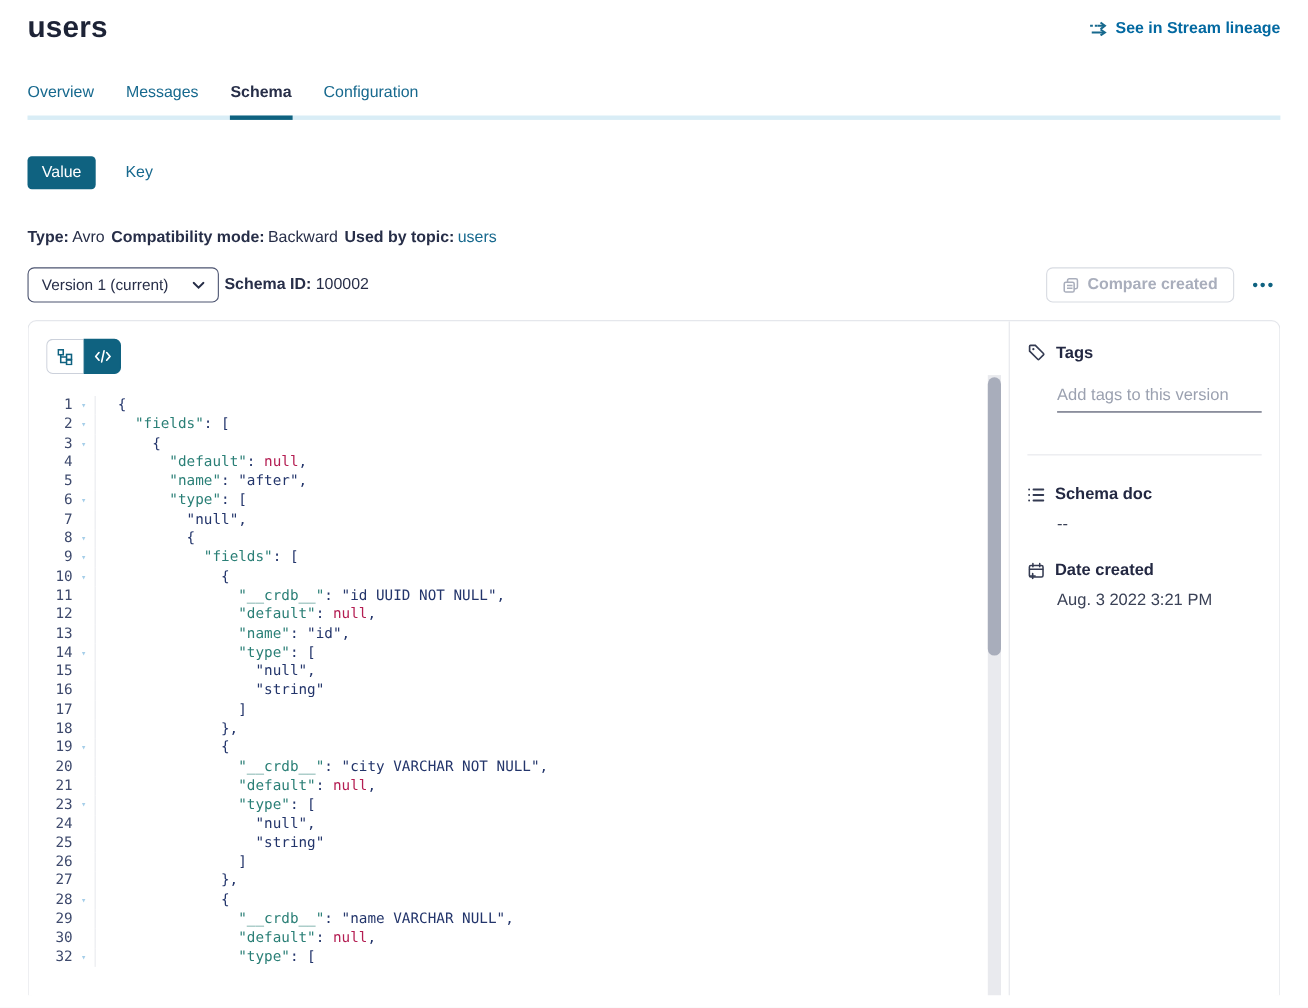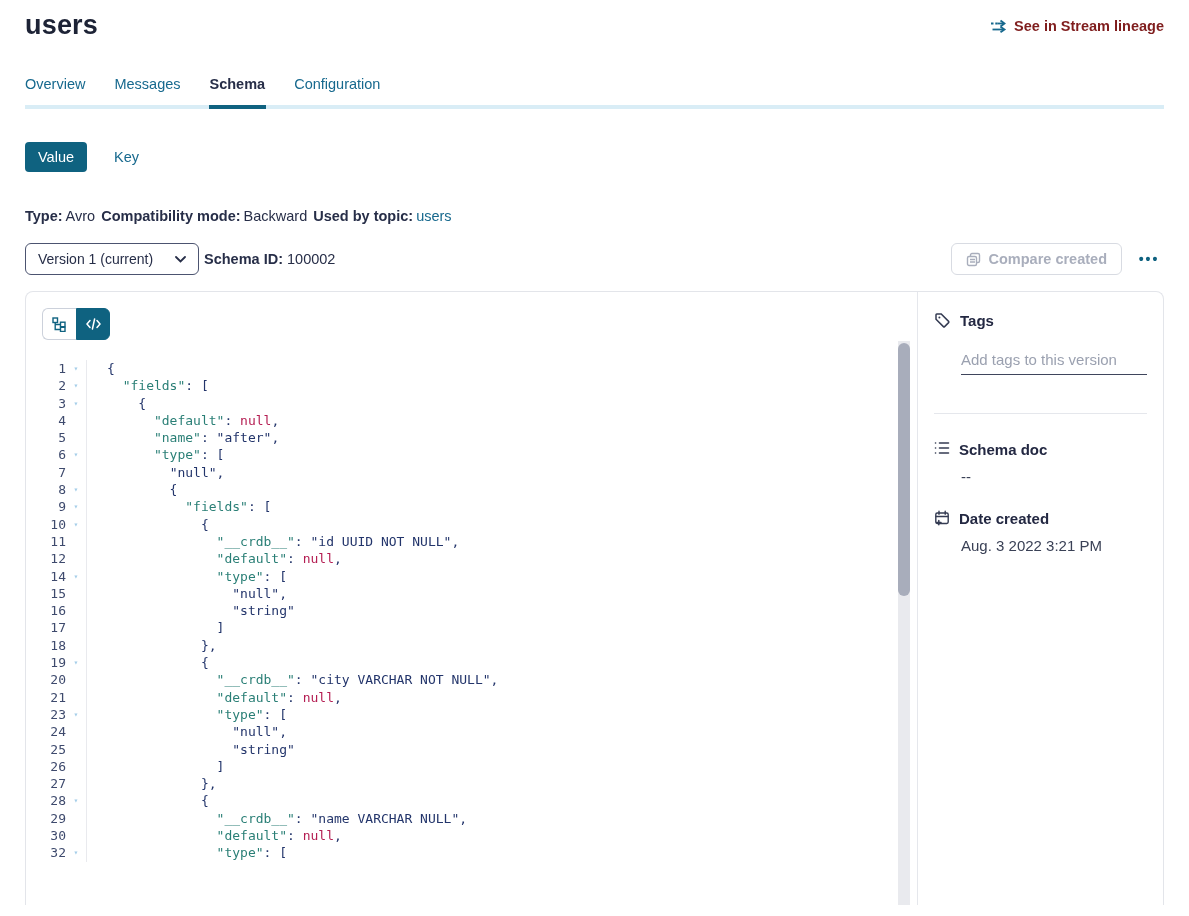--- a/index.html
+++ b/index.html
@@ -2,21 +2,21 @@
 <html><head>
 <meta charset="utf-8">
 <style>
   html,body{margin:0;padding:0;background:#fff;}
   body{width:1189px;height:916px;overflow:hidden;font-family:"Liberation Sans",sans-serif;color:#272e48;}
   .page{padding:0 25px;}
 
   
   .header{display:flex;justify-content:space-between;align-items:flex-start;padding-top:10px;}
   .title{font-size:27px;font-weight:700;color:#1d2336;margin:0;letter-spacing:.2px;}
-  .lineage{display:flex;align-items:center;gap:7px;margin-top:8px;color:#7f1d1d;font-size:14.5px;font-weight:600;cursor:pointer;text-decoration:none;}
+  .lineage{display:flex;align-items:center;gap:7px;margin-top:8px;color:#0369a1;font-size:14.5px;font-weight:600;cursor:pointer;text-decoration:none;}
 
   
   .tabs{display:flex;gap:29px;margin-top:35px;border-bottom:4px solid #d9edf6;}
   .tab{font-size:14.5px;color:#17698e;padding-bottom:13px;position:relative;cursor:pointer;}
   .tab.active{color:#272e48;font-weight:600;}
   .tab.active::after{content:"";position:absolute;left:-1px;right:-1px;bottom:-4px;height:4px;background:#0f6280;}
 
   
   .vk{margin-top:33px;display:flex;align-items:center;gap:27px;}
   .vk-value{background:#0f6280;color:#fff;border:none;border-radius:4px;font-size:14.5px;font-family:inherit;padding:7px 13px;cursor:pointer;}
@@ -56,21 +56,21 @@
   .tk{color:#2a7f76;}
   .ts{color:#23356b;}
   .tn{color:#b41d52;}
 
   
   .sb-track{position:absolute;top:49px;bottom:0;right:7px;width:12px;background:#e9eaee;}
   .sb-thumb{position:absolute;top:2px;left:0;width:12px;height:253px;background:#a8adbb;border-radius:6px;}
 
   
   .sidebar{width:246px;border-left:1px solid #e5e7ec;padding:20px 16px 0 16px;box-sizing:border-box;flex-shrink:0;}
-  .sec-head{display:flex;align-items:flex-start;gap:9px;font-size:15px;font-weight:700;color:#232842;}
+  .sec-head{display:flex;align-items:center;gap:9px;font-size:15px;font-weight:700;color:#232842;}
   .tags-input{display:block;margin:20px 0 0 27px;width:186px;border:none;border-bottom:1px solid #3f455c;font-size:15px;color:#272e48;padding:2px 0 6px;outline:none;background:transparent;font-family:inherit;}
   .tags-input::placeholder{color:#9ba1b0;}
   .divider{height:1px;background:#e5e7ec;margin-top:38px;}
   .sec-val{margin:10px 0 0 27px;font-size:15px;color:#3a4156;}
   .mt27{margin-top:27px;} .mt25{margin-top:25px;}
   .icn{flex-shrink:0;display:block;}
 </style>
 </head>
 <body>
 
@@ -207,20 +207,25 @@
             <span class="ln">11</span>
             <span class="fold"></span>
             <span class="ct">              <span class="tk">"__crdb__"</span>: <span class="ts">"id UUID NOT NULL"</span>,</span>
           </div>
           <div class="cl">
             <span class="ln">12</span>
             <span class="fold"></span>
             <span class="ct">              <span class="tk">"default"</span>: <span class="tn">null</span>,</span>
           </div>
           <div class="cl">
+            <span class="ln">13</span>
+            <span class="fold"></span>
+            <span class="ct">              <span class="tk">"name"</span>: <span class="ts">"id"</span>,</span>
+          </div>
+          <div class="cl">
             <span class="ln">14</span>
             <span class="fold">▾</span>
             <span class="ct">              <span class="tk">"type"</span>: [</span>
           </div>
           <div class="cl">
             <span class="ln">15</span>
             <span class="fold"></span>
             <span class="ct">                <span class="ts">"null"</span>,</span>
           </div>
           <div class="cl">

